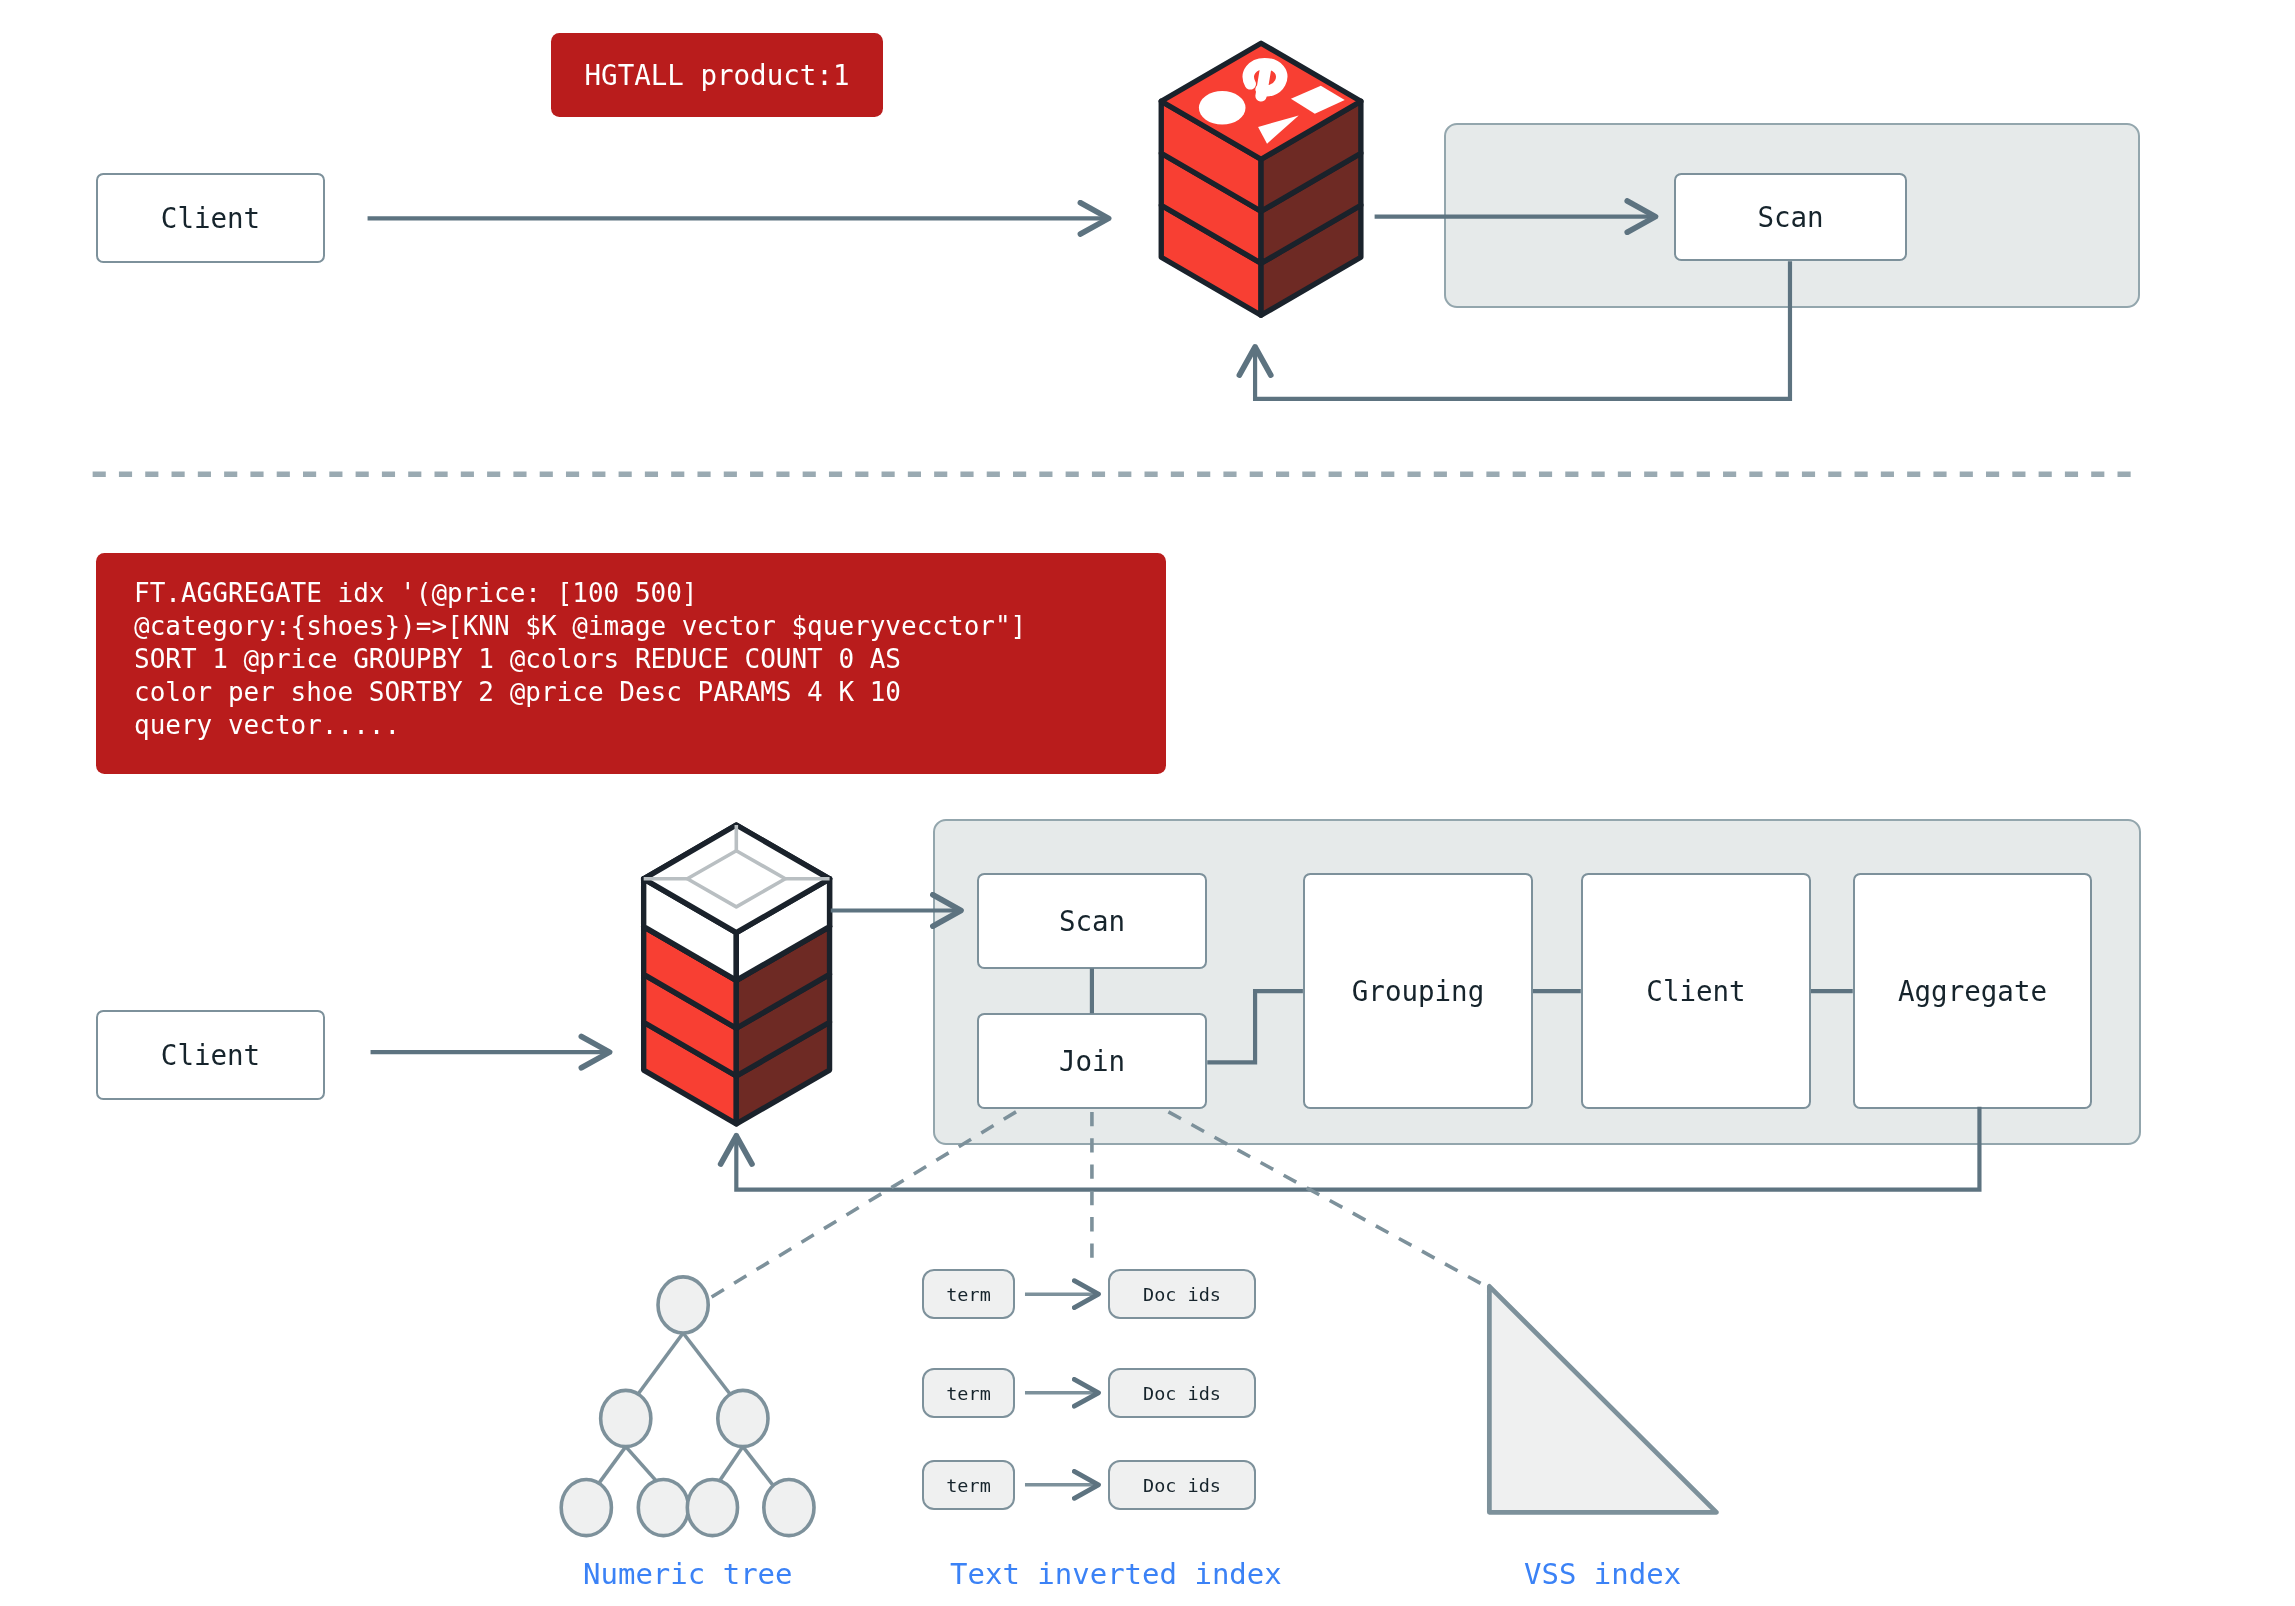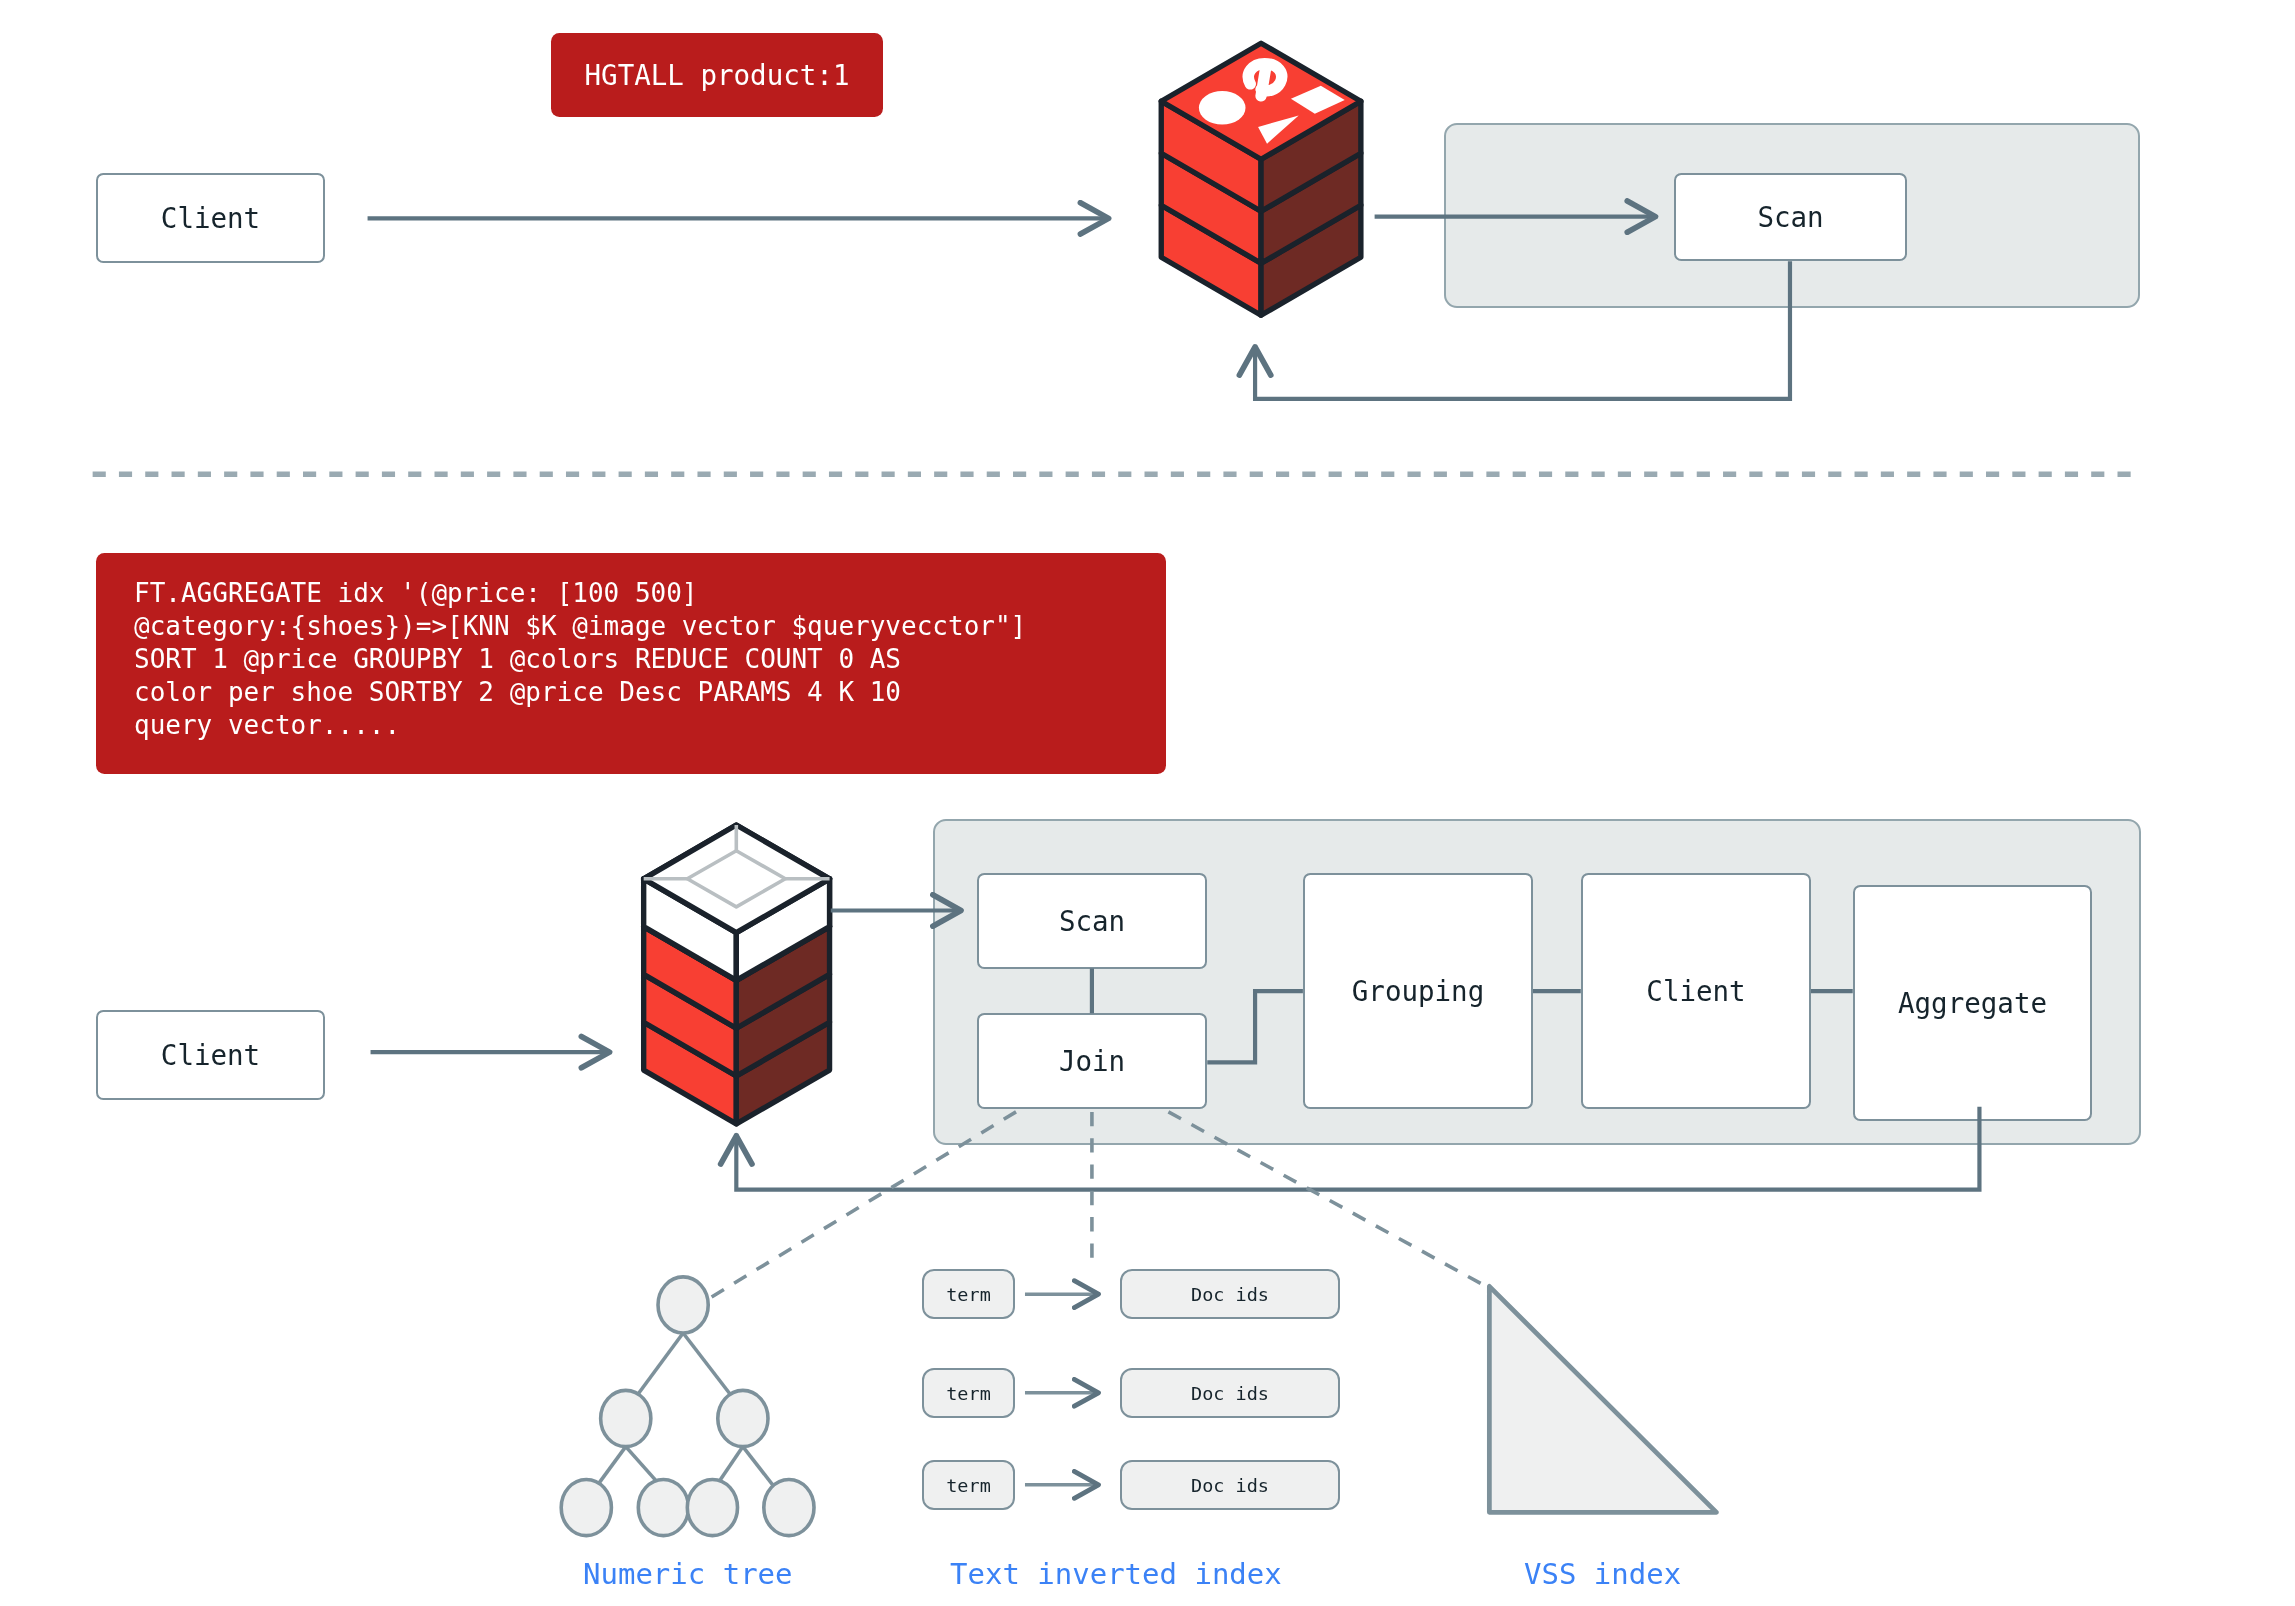--- a/index.html
+++ b/index.html
@@ -44,32 +44,32 @@
   
   #panel-top{left:1444px;top:123px;width:696px;height:185px;}
   #scan-top{left:1674px;top:173px;width:233px;height:88px;}
 
   
   #panel-bot{left:933px;top:819px;width:1208px;height:326px;}
   #scan-bot{left:977px;top:873px;width:230px;height:96px;}
   #join-bot{left:977px;top:1013px;width:230px;height:96px;}
   #grouping{left:1303px;top:873px;width:230px;height:236px;}
   #sorting{left:1581px;top:873px;width:230px;height:236px;}
-  #aggregate{left:1853px;top:873px;width:239px;height:236px;margin-top:12px;}
+  #aggregate{left:1853px;top:873px;width:239px;height:236px;}
 
   
   .smallbox{
     position:absolute;background:#eff0f0;border:2.4px solid #7d919b;
     border-radius:12px;box-sizing:border-box;
     display:flex;align-items:center;justify-content:center;
     color:#16242c;font-family:"DejaVu Sans Mono","Liberation Mono",monospace;
     font-size:18.5px;
   }
   .term-box{width:93px;height:50px;}
-  .doc-box{width:220px;height:50px;margin-left:12px;}
+  .doc-box{width:148px;height:50px;}
 
   
   .caption{
     position:absolute;color:#3b82f6;
     font-family:"DejaVu Sans Mono","Liberation Mono",monospace;
     font-size:29px;white-space:nowrap;
   }
 
   svg.overlay{position:absolute;left:0;top:0;width:2295px;height:1607px;pointer-events:none;}
 </style>

